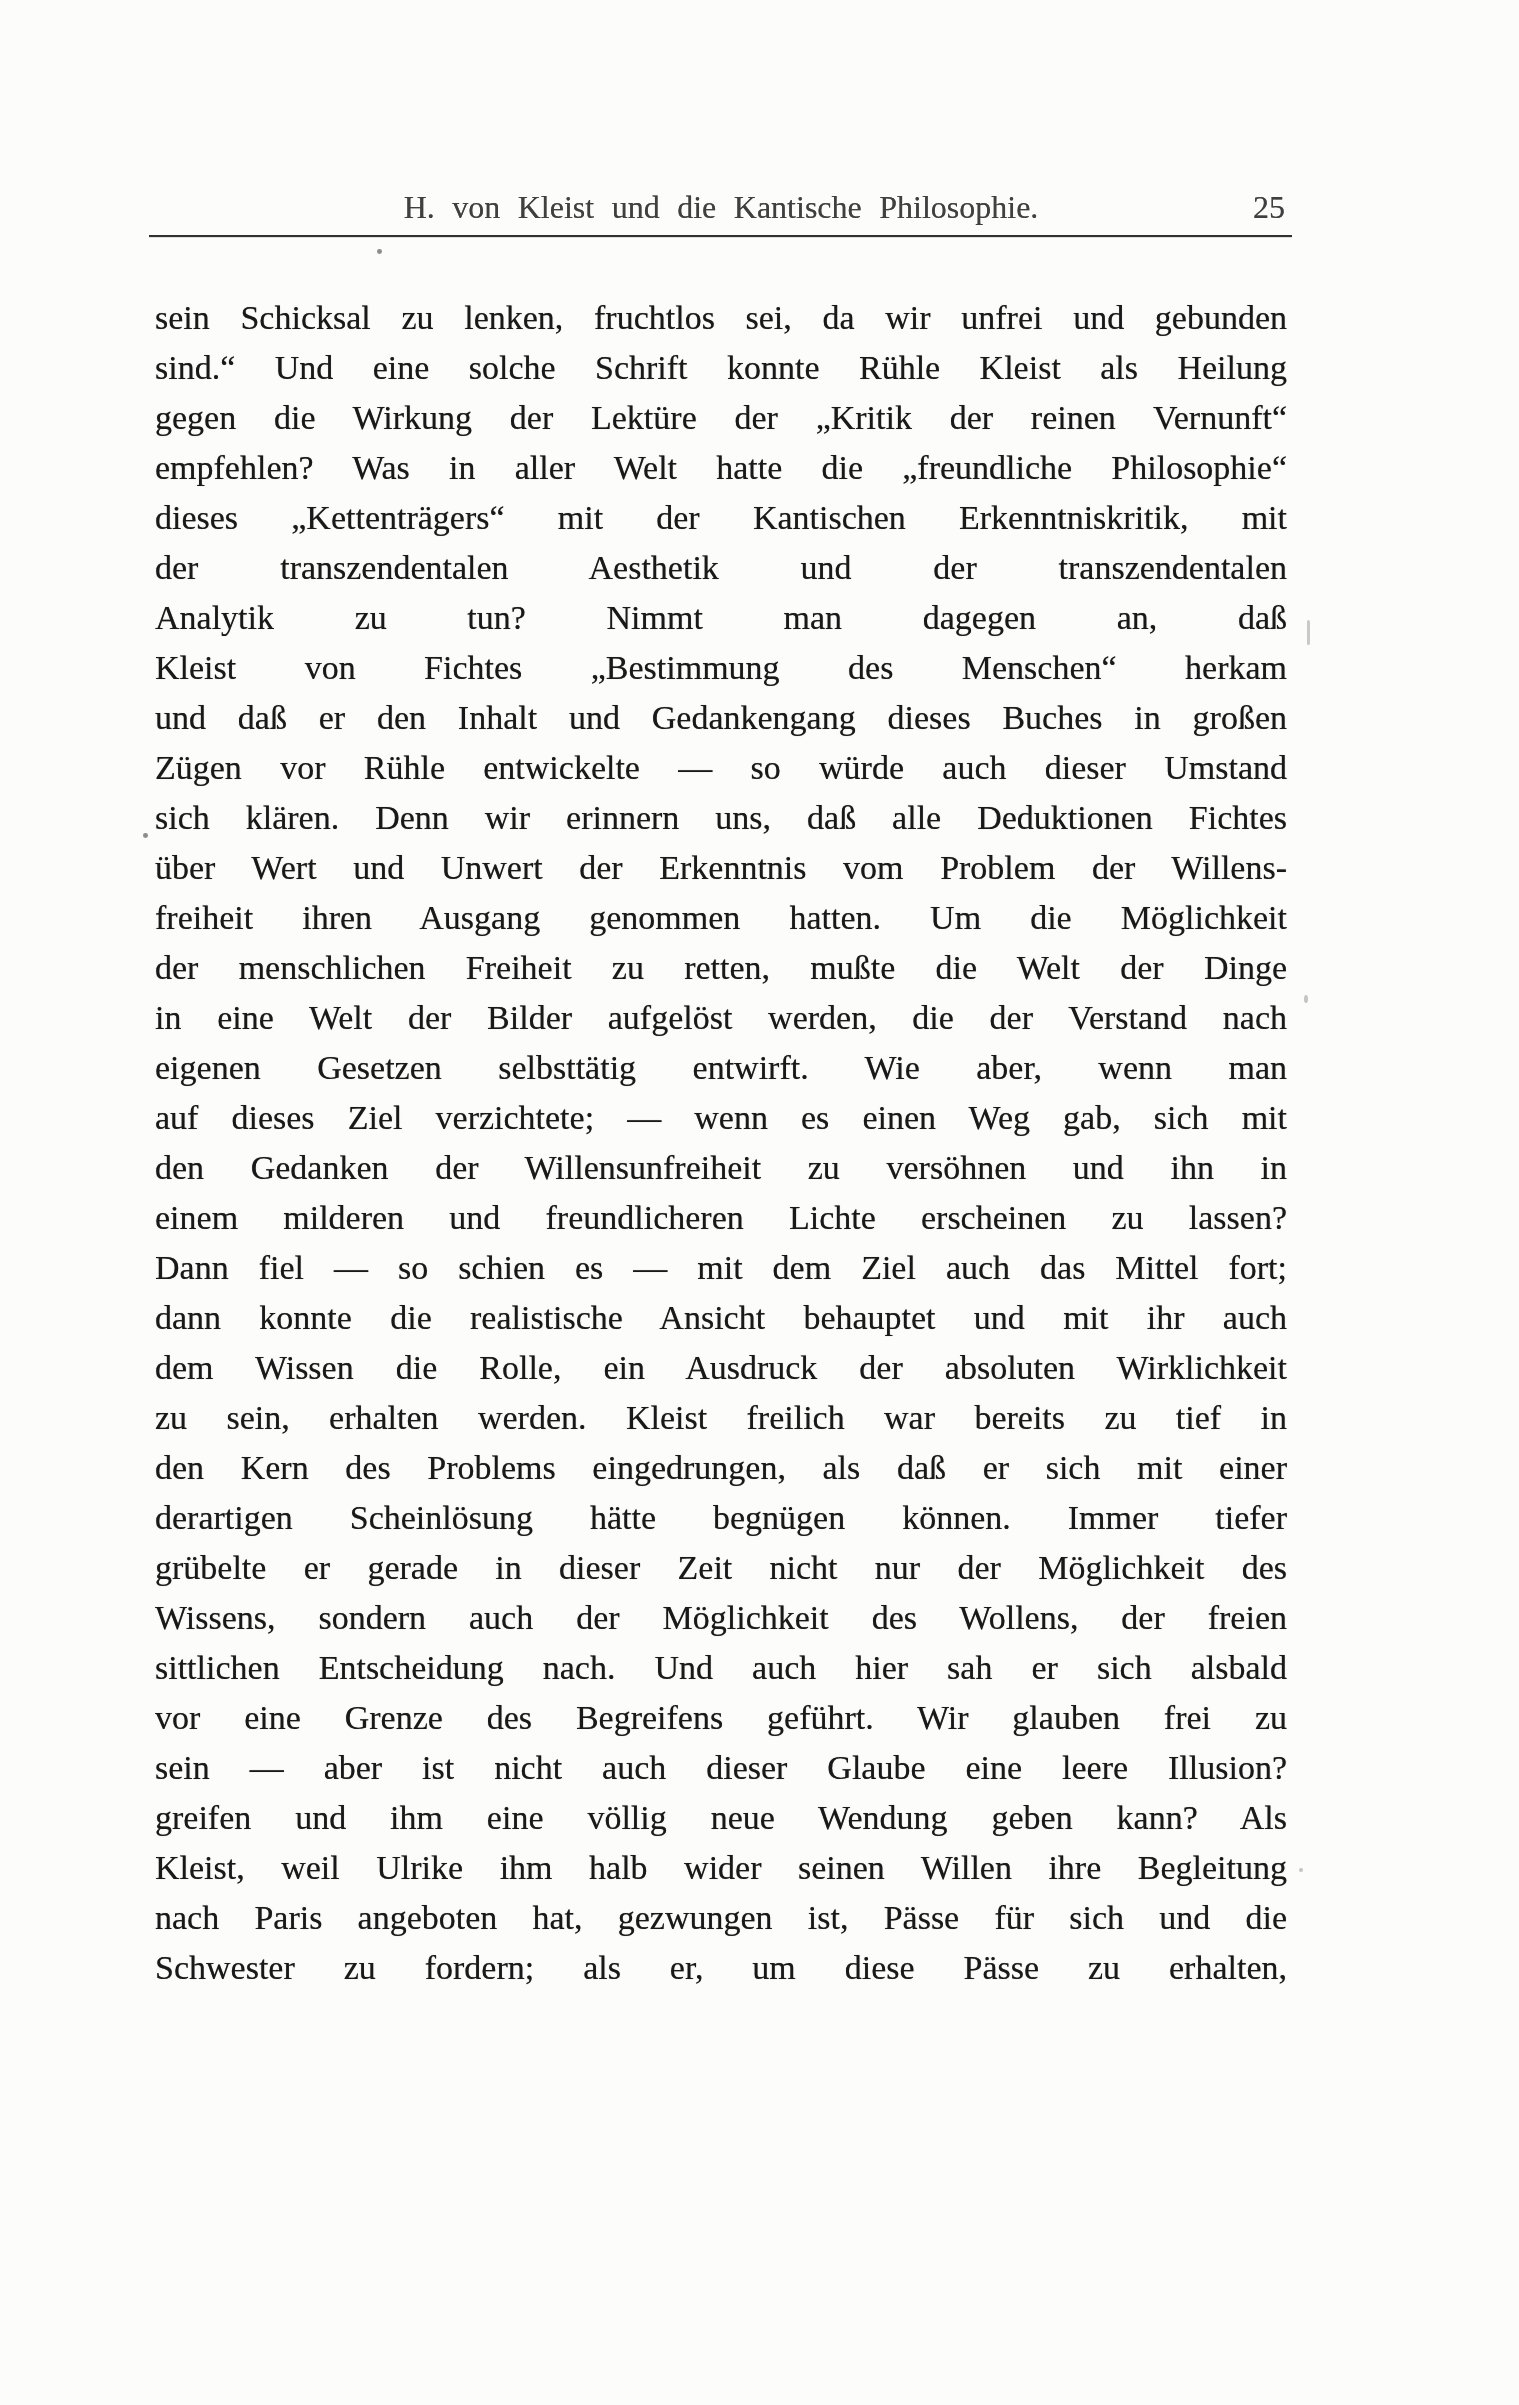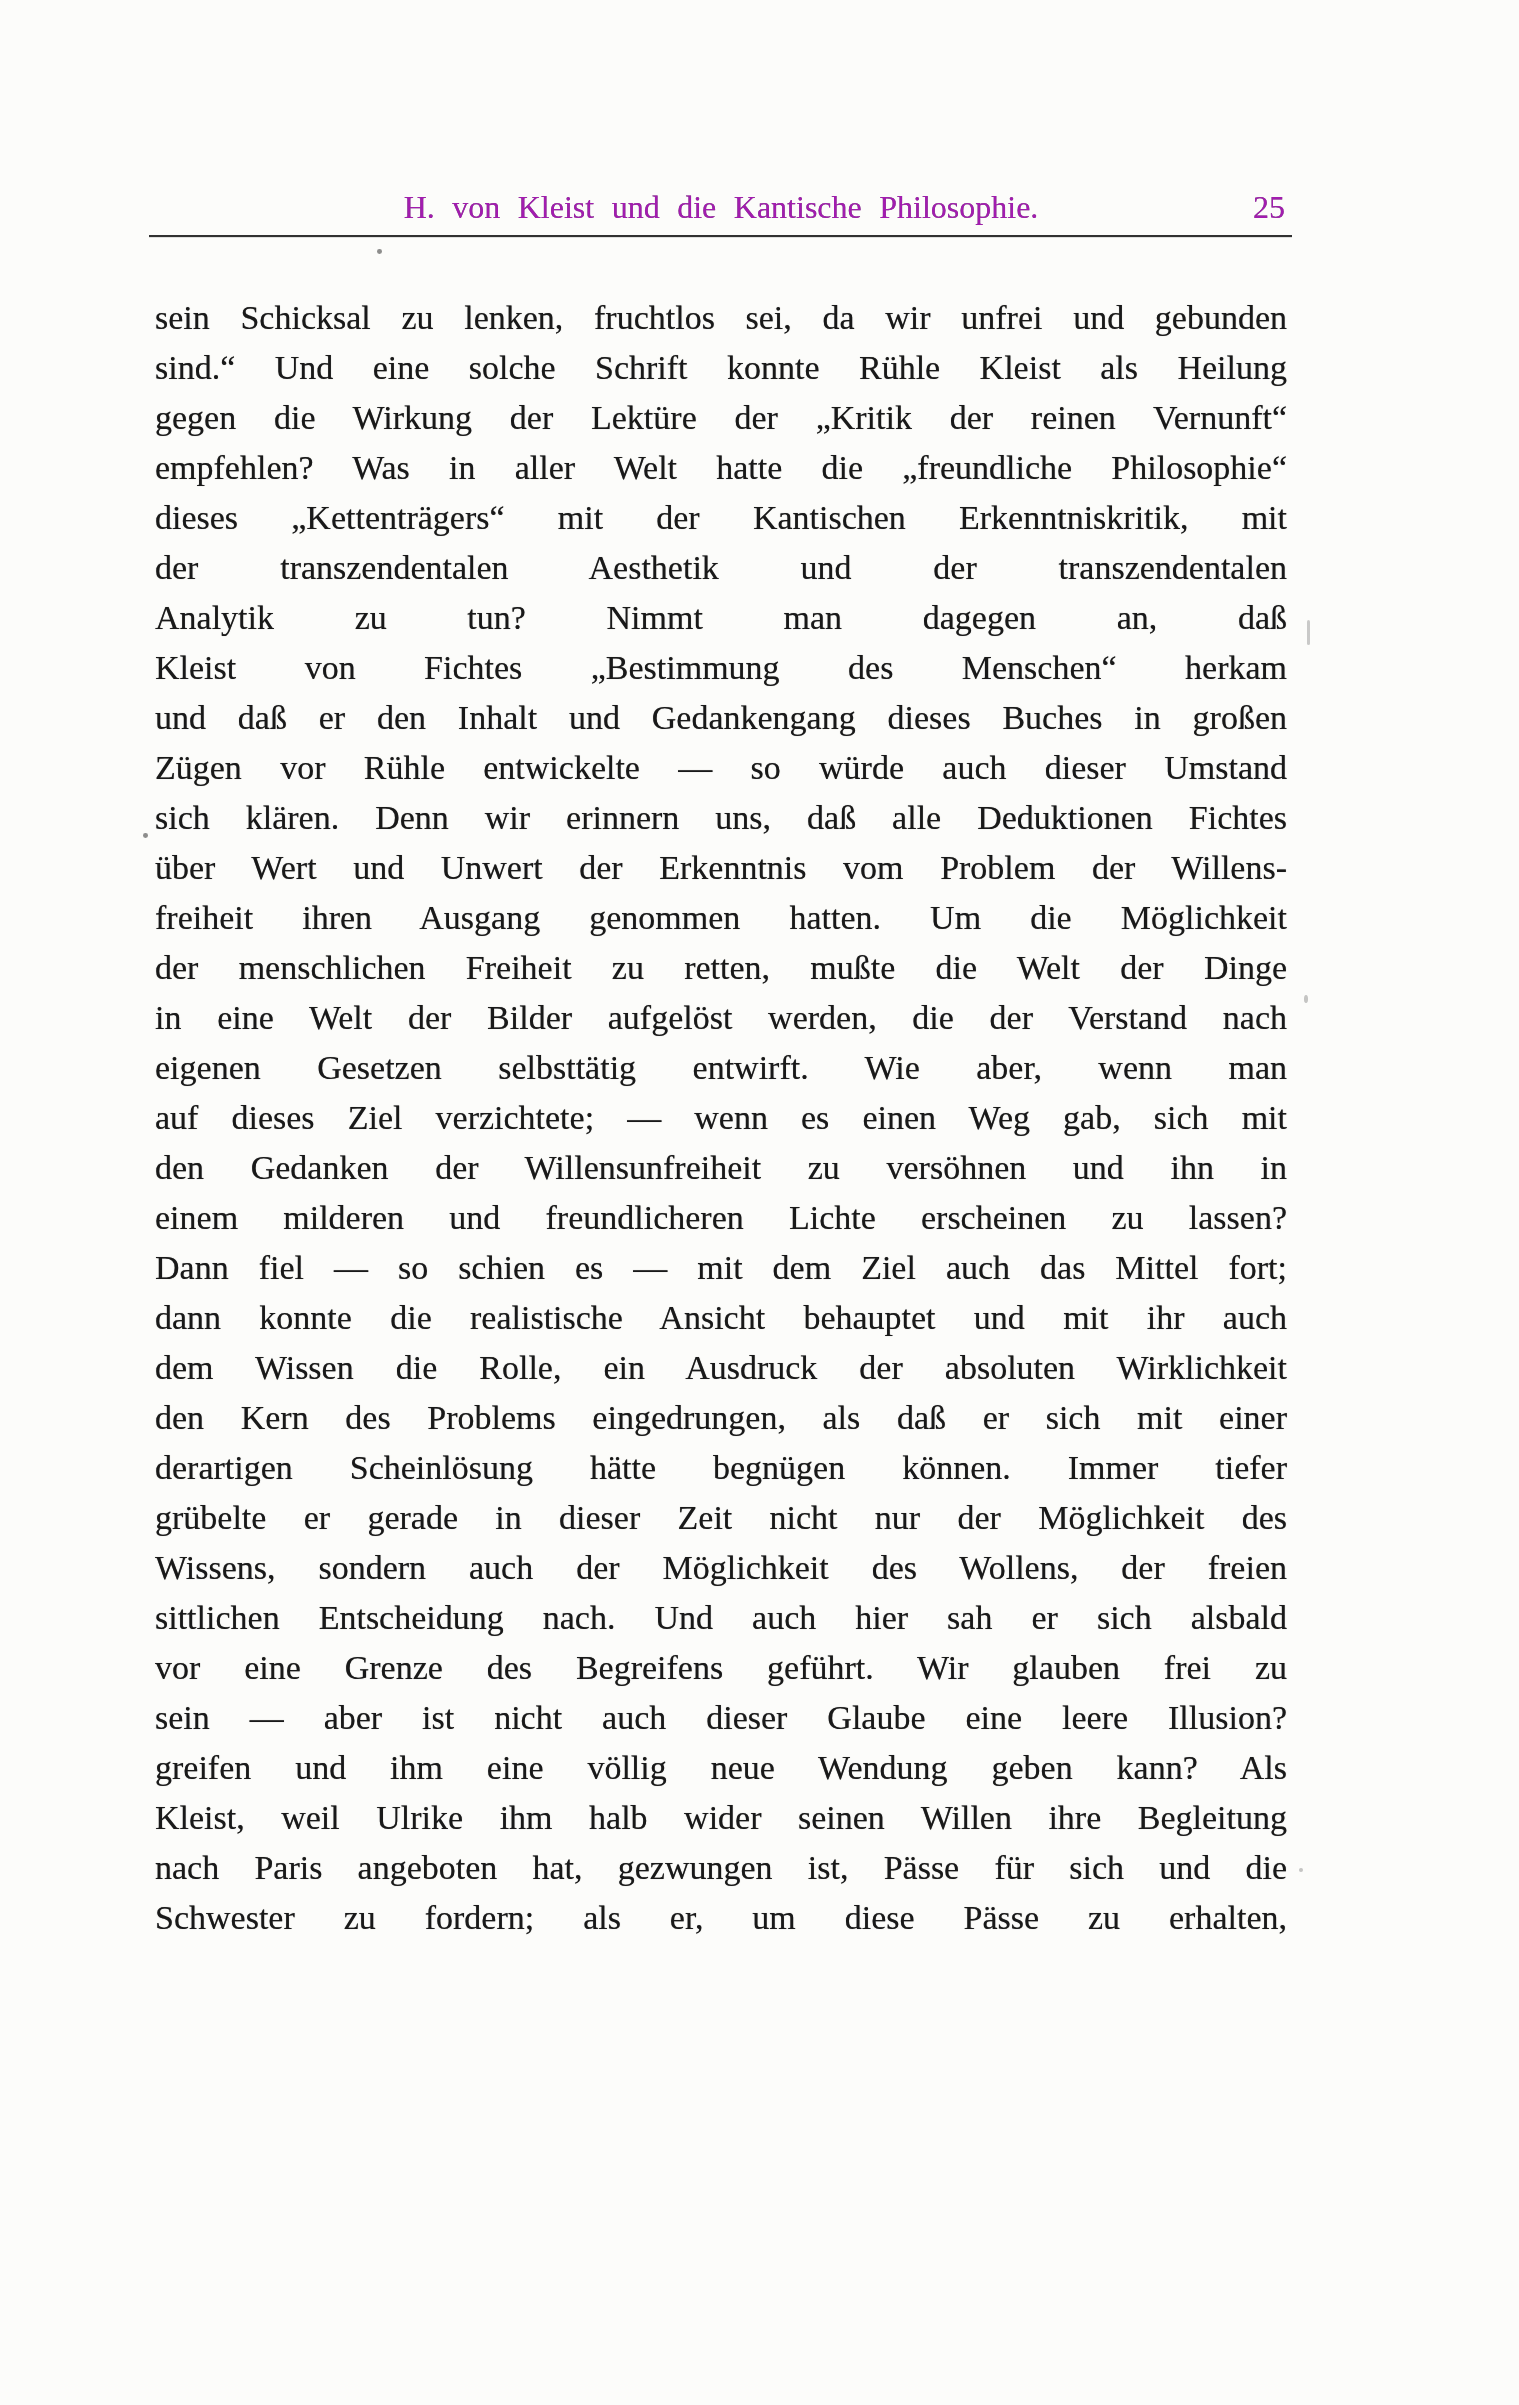--- a/index.html
+++ b/index.html
@@ -27,21 +27,21 @@
   .running-header {
     position: absolute;
     top: 0;
     left: 0;
     width: 100%;
     height: 42px;
     font-size: 32px;
     line-height: 42px;
     text-align: center;
     word-spacing: 9.5px;
-    color: #a21caf;
+    color: #404040;
     text-shadow: 0 0 0.6px rgba(0,0,0,0.55);
   }
   .running-header .pagenum {
     position: absolute;
     right: 1.9px;
     top: 0;
     word-spacing: normal;
   }
   .header-rule {
     position: absolute;
@@ -110,20 +110,21 @@
         <p class="line">freiheit ihren Ausgang genommen hatten. Um die Möglichkeit</p>
         <p class="line">der menschlichen Freiheit zu retten, mußte die Welt der Dinge</p>
         <p class="line">in eine Welt der Bilder aufgelöst werden, die der Verstand nach</p>
         <p class="line">eigenen Gesetzen selbsttätig entwirft. Wie aber, wenn man</p>
         <p class="line">auf dieses Ziel verzichtete; — wenn es einen Weg gab, sich mit</p>
         <p class="line">den Gedanken der Willensunfreiheit zu versöhnen und ihn in</p>
         <p class="line">einem milderen und freundlicheren Lichte erscheinen zu lassen?</p>
         <p class="line">Dann fiel — so schien es — mit dem Ziel auch das Mittel fort;</p>
         <p class="line">dann konnte die realistische Ansicht behauptet und mit ihr auch</p>
         <p class="line">dem Wissen die Rolle, ein Ausdruck der absoluten Wirklichkeit</p>
+        <p class="line">zu sein, erhalten werden. Kleist freilich war bereits zu tief in</p>
         <p class="line">den Kern des Problems eingedrungen, als daß er sich mit einer</p>
         <p class="line">derartigen Scheinlösung hätte begnügen können. Immer tiefer</p>
         <p class="line">grübelte er gerade in dieser Zeit nicht nur der Möglichkeit des</p>
         <p class="line">Wissens, sondern auch der Möglichkeit des Wollens, der freien</p>
         <p class="line">sittlichen Entscheidung nach. Und auch hier sah er sich alsbald</p>
         <p class="line">vor eine Grenze des Begreifens geführt. Wir glauben frei zu</p>
         <p class="line">sein — aber ist nicht auch dieser Glaube eine leere Illusion?</p>
         <p class="line">greifen und ihm eine völlig neue Wendung geben kann? Als</p>
         <p class="line">Kleist, weil Ulrike ihm halb wider seinen Willen ihre Begleitung</p>
         <p class="line">nach Paris angeboten hat, gezwungen ist, Pässe für sich und die</p>

